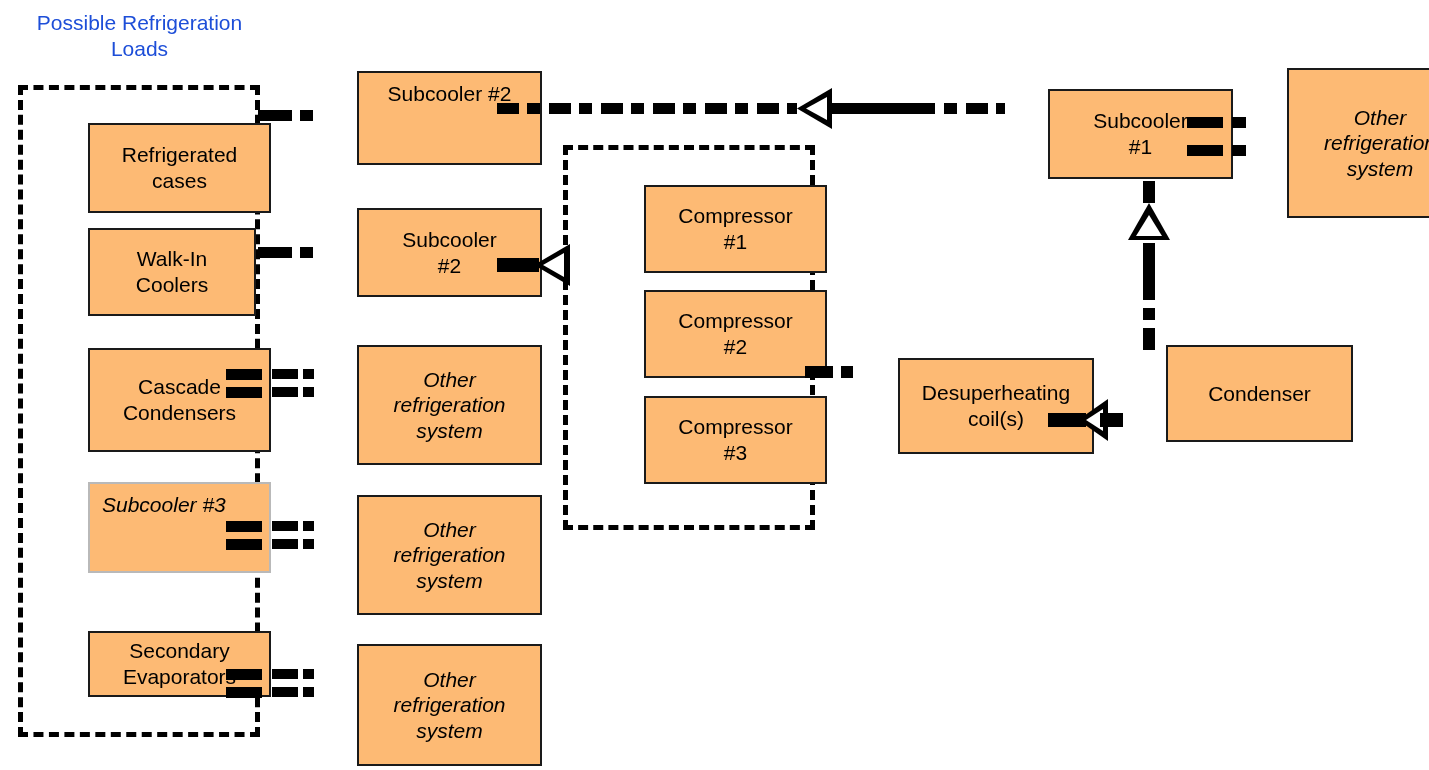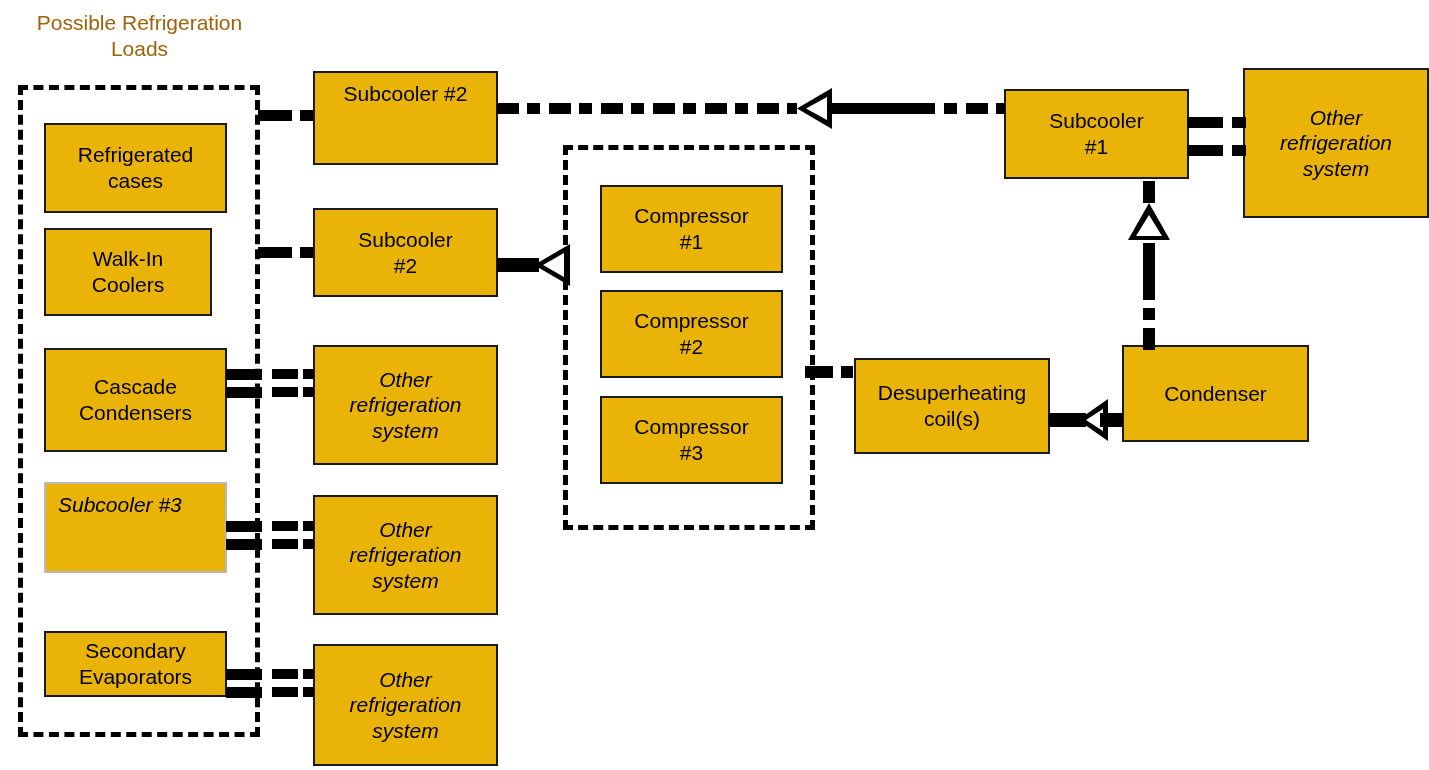--- a/index.html
+++ b/index.html
@@ -14,29 +14,30 @@
     position: relative;
     width: 1429px;
     height: 770px;
     background: #ffffff;
     overflow: hidden;
   }
   .node {
     position: absolute;
     box-sizing: border-box;
     border: 2px solid #1a1a1a;
-    background: #eab308;
+    background: #fdba74;
     font-size: 21px;
     line-height: 1.22;
     color: #000000;
     text-align: center;
     display: flex;
     align-items: center;
     justify-content: center;
     white-space: pre-line;
+    margin-left: 44px;
   }
   .node.top-align {
     align-items: flex-start;
     padding-top: 8px;
   }
   .node.italic {
     font-style: italic;
   }
   .node.faint {
     border: 2px solid #b9b9b9;
@@ -44,21 +45,21 @@
   .group-box {
     position: absolute;
     box-sizing: border-box;
     border: 5px dashed #000000;
     background: transparent;
   }
   .title {
     position: absolute;
     font-size: 21px;
     line-height: 1.25;
-    color: #a16207;
+    color: #1d4ed8;
     text-align: center;
     white-space: pre-line;
   }
   svg.overlay {
     position: absolute;
     left: 0;
     top: 0;
     width: 1429px;
     height: 770px;
     pointer-events: none;

